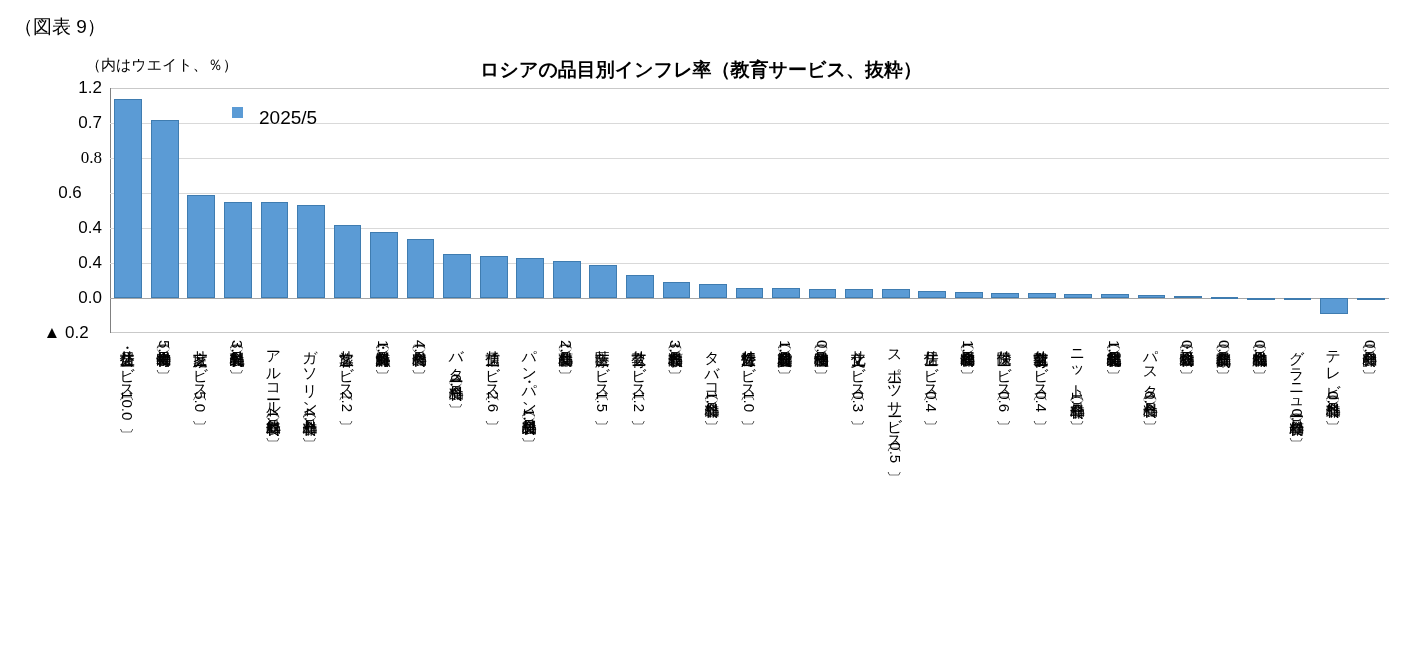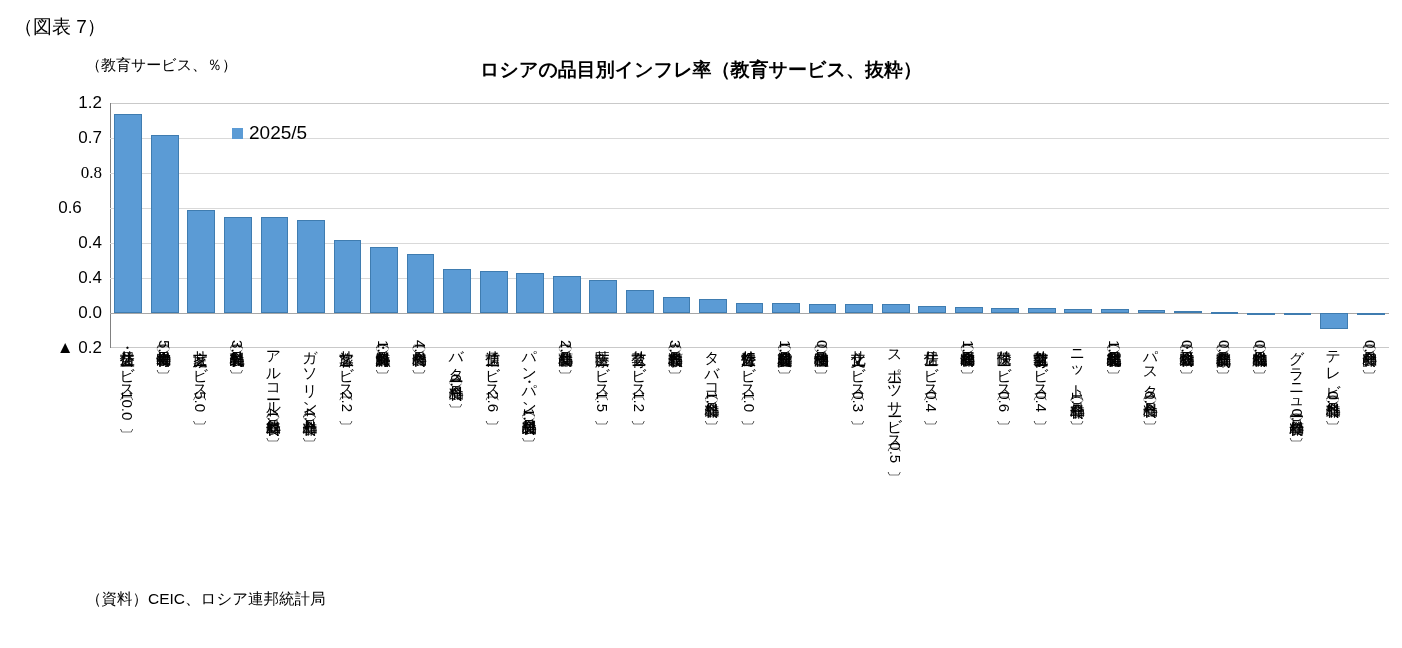--- a/index.html
+++ b/index.html
@@ -35,21 +35,21 @@
     width: 1402px;
     text-align: center;
     font-size: 19px;
     font-weight: bold;
     letter-spacing: 0px;
   }
   
   .plot-wrap {
     position: absolute;
     left: 110px;
-    top: 103px;
+    top: 88px;
     width: 1279px;
     height: 276px;
   }
   .plot-area {
     position: absolute;
     left: 0;
     top: 0;
     width: 1279px;
     height: 245px;
     border-top: 1px solid #c9c9c9;
@@ -106,22 +106,21 @@
     background: #5b9bd5;
     border: 1px solid #3f7cb0;
     box-sizing: border-box;
   }
   
   .legend {
     position: absolute;
     left: 122px;
     top: 19px;
     display: flex;
-    align-items: center;
-    gap: 6px;
+    gap: 16px;
     font-size: 19px;
   }
   .legend-swatch {
     width: 11px;
     height: 11px;
     background: #5b9bd5;
     display: inline-block;
   }
   
   .xlabels {
@@ -146,42 +145,42 @@
     position: absolute;
     left: 86px;
     top: 588px;
     font-size: 15.5px;
     line-height: 22px;
   }
 </style>
 </head>
 <body>
 
-<div class="figure-label">（図表 7）</div>
-<div class="unit-label">（教育サービス、％）</div>
+<div class="figure-label">（図表 9）</div>
+<div class="unit-label">（内はウエイト、％）</div>
 <div class="chart-title">ロシアの品目別インフレ率（教育サービス、抜粋）</div>
 
 <div class="plot-wrap">
   <div class="plot-area"></div>
   <div class="y-axis-line"></div>
   <div class="gridline" style="top:35px;"></div>
   <div class="gridline" style="top:70px;"></div>
   <div class="gridline" style="top:105px;"></div>
   <div class="gridline" style="top:140px;"></div>
   <div class="gridline" style="top:175px;"></div>
   <div class="zeroline" style="top:210px;"></div>
 
   <div class="ytl-box" style="top:-8px;">1.2</div>
   <div class="ytl-box" style="top:27px;">0.7</div>
   <div class="ytl-box" style="top:62px;font-family:Liberation Serif, serif;">0.8</div>
   <div class="ytl-box" style="top:97px;text-align:center;">0.6</div>
   <div class="ytl-box" style="top:132px;">0.4</div>
   <div class="ytl-box" style="top:167px;">0.4</div>
   <div class="ytl-box" style="top:202px;">0.0</div>
-  <div class="ytl-box" style="top:237px;left:-80px;width:72px;">▲ 0.2</div>
+  <div class="ytl-box" style="top:237px;left:-80px;width:72px;text-align:center;">▲ 0.2</div>
 
   <div class="bars" id="bars">
       <div class="bar-slot" style="left: 0px; width: 36.5429px;">
         <div class="bar" style="background: rgb(91, 155, 213); top: 10.5px; height: 199.5px;"></div>
       </div>
       <div class="bar-slot" style="left: 36.5429px; width: 36.5429px;">
         <div class="bar" style="background: rgb(91, 155, 213); top: 31.5px; height: 178.5px;"></div>
       </div>
       <div class="bar-slot" style="left: 73.0857px; width: 36.5429px;">
         <div class="bar" style="background: rgb(91, 155, 213); top: 106.75px; height: 103.25px;"></div>
@@ -322,14 +321,13 @@
     <div class="xlabel" style="left: 1033.47px;">パスタ（食料品）〔0.4〕</div>
     <div class="xlabel" style="left: 1070.01px;">穀物・豆（食料品）〔0.7〕</div>
     <div class="xlabel" style="left: 1106.56px;">洗剤（非食料品）〔0.8〕</div>
     <div class="xlabel" style="left: 1143.1px;">織物（非食料品）〔0.1〕</div>
     <div class="xlabel" style="left: 1179.64px;">グラニュー糖（食料品）〔0.3〕</div>
     <div class="xlabel" style="left: 1216.19px;">テレビ（非食料品）〔0.2〕</div>
     <div class="xlabel" style="left: 1252.73px;">卵（食料品）〔0.6〕</div>
   </div>
 
 <div class="notes">
-  <div>（資料）CEIC、ロシア連邦統計局</div>
 </div>
 
 </body></html>

